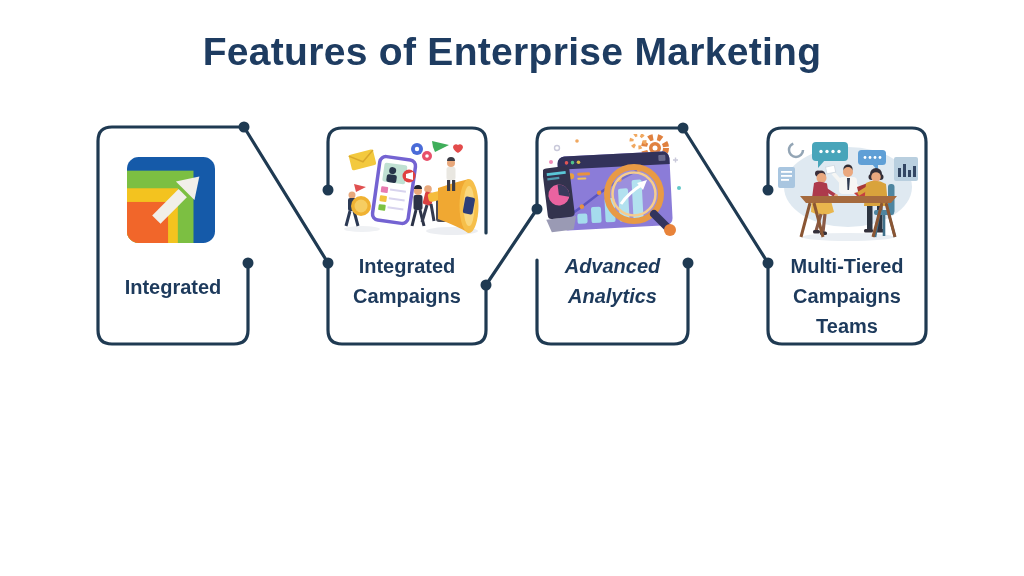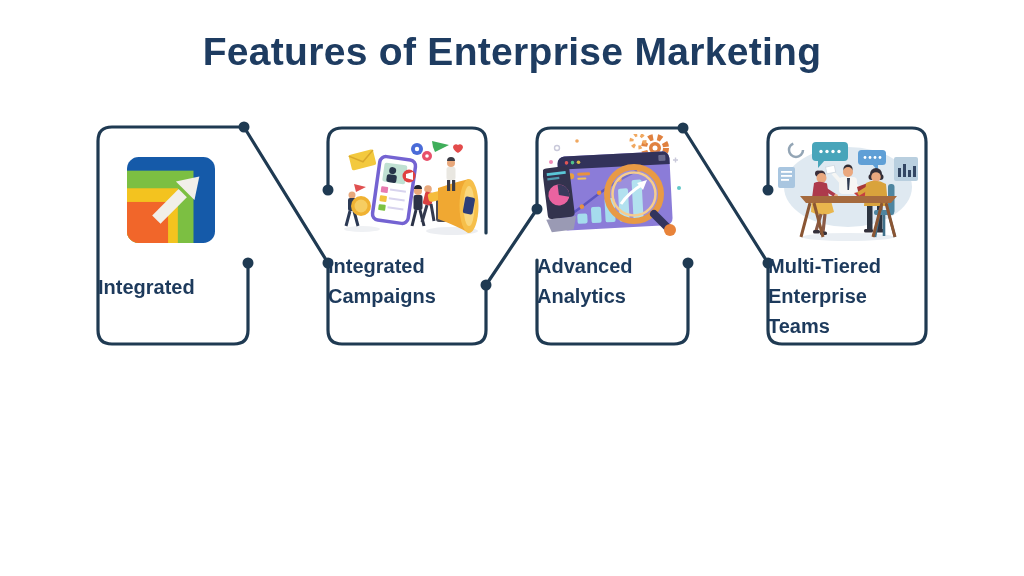--- a/index.html
+++ b/index.html
@@ -13,28 +13,28 @@
   .page-title{
     position:absolute;left:0;top:30px;width:1024px;
     text-align:center;
     font-size:39px;font-weight:800;letter-spacing:.3px;
     color:#1e3c61;
   }
   .overlay-svg{position:absolute;left:0;top:0;width:1024px;height:576px;}
   .card{position:absolute;}
   .card-label{
     position:absolute;
-    text-align:left;
+    text-align:center;
     font-size:20px;font-weight:700;line-height:30px;
     color:#1d3a5c;
     white-space:pre-line;
   }
   .lbl-1{left:98px;top:272px;width:150px;}
   .lbl-2{left:328px;top:251px;width:158px;}
-  .lbl-3{left:537px;top:251px;width:151px;}
+  .lbl-3{left:537px;top:251px;width:151px;font-style:italic;}
   .lbl-4{left:768px;top:251px;width:158px;}
   .illus{position:absolute;}
   .il-1{left:127px;top:156px;}
   .il-2{left:332px;top:136px;}
   .il-3{left:543px;top:134px;}
   .il-4{left:776px;top:137px;}
 </style>
 </head>
 <body>
 
@@ -316,17 +316,17 @@
         <path d="M103,78 L99,100 M113,78 L119,100 M108,78 L108,99" stroke="#3f708a" stroke-width="2.6"></path>
       </g>
 
       <g>
         <polygon points="24,59 121,59 115,66 30,66" fill="#a56a3e"></polygon>
         <path d="M34,66 L25,100 M38,66 L47,100" stroke="#8a5634" stroke-width="3"></path>
         <path d="M106,66 L97,100 M110,66 L119,100" stroke="#8a5634" stroke-width="3"></path>
       </g>
     </svg>
     <div class="card-label lbl-4">Multi-Tiered
-Enterprise
+Campaigns
 Teams</div>
   </div>
 
 </div>
 
 </body></html>

